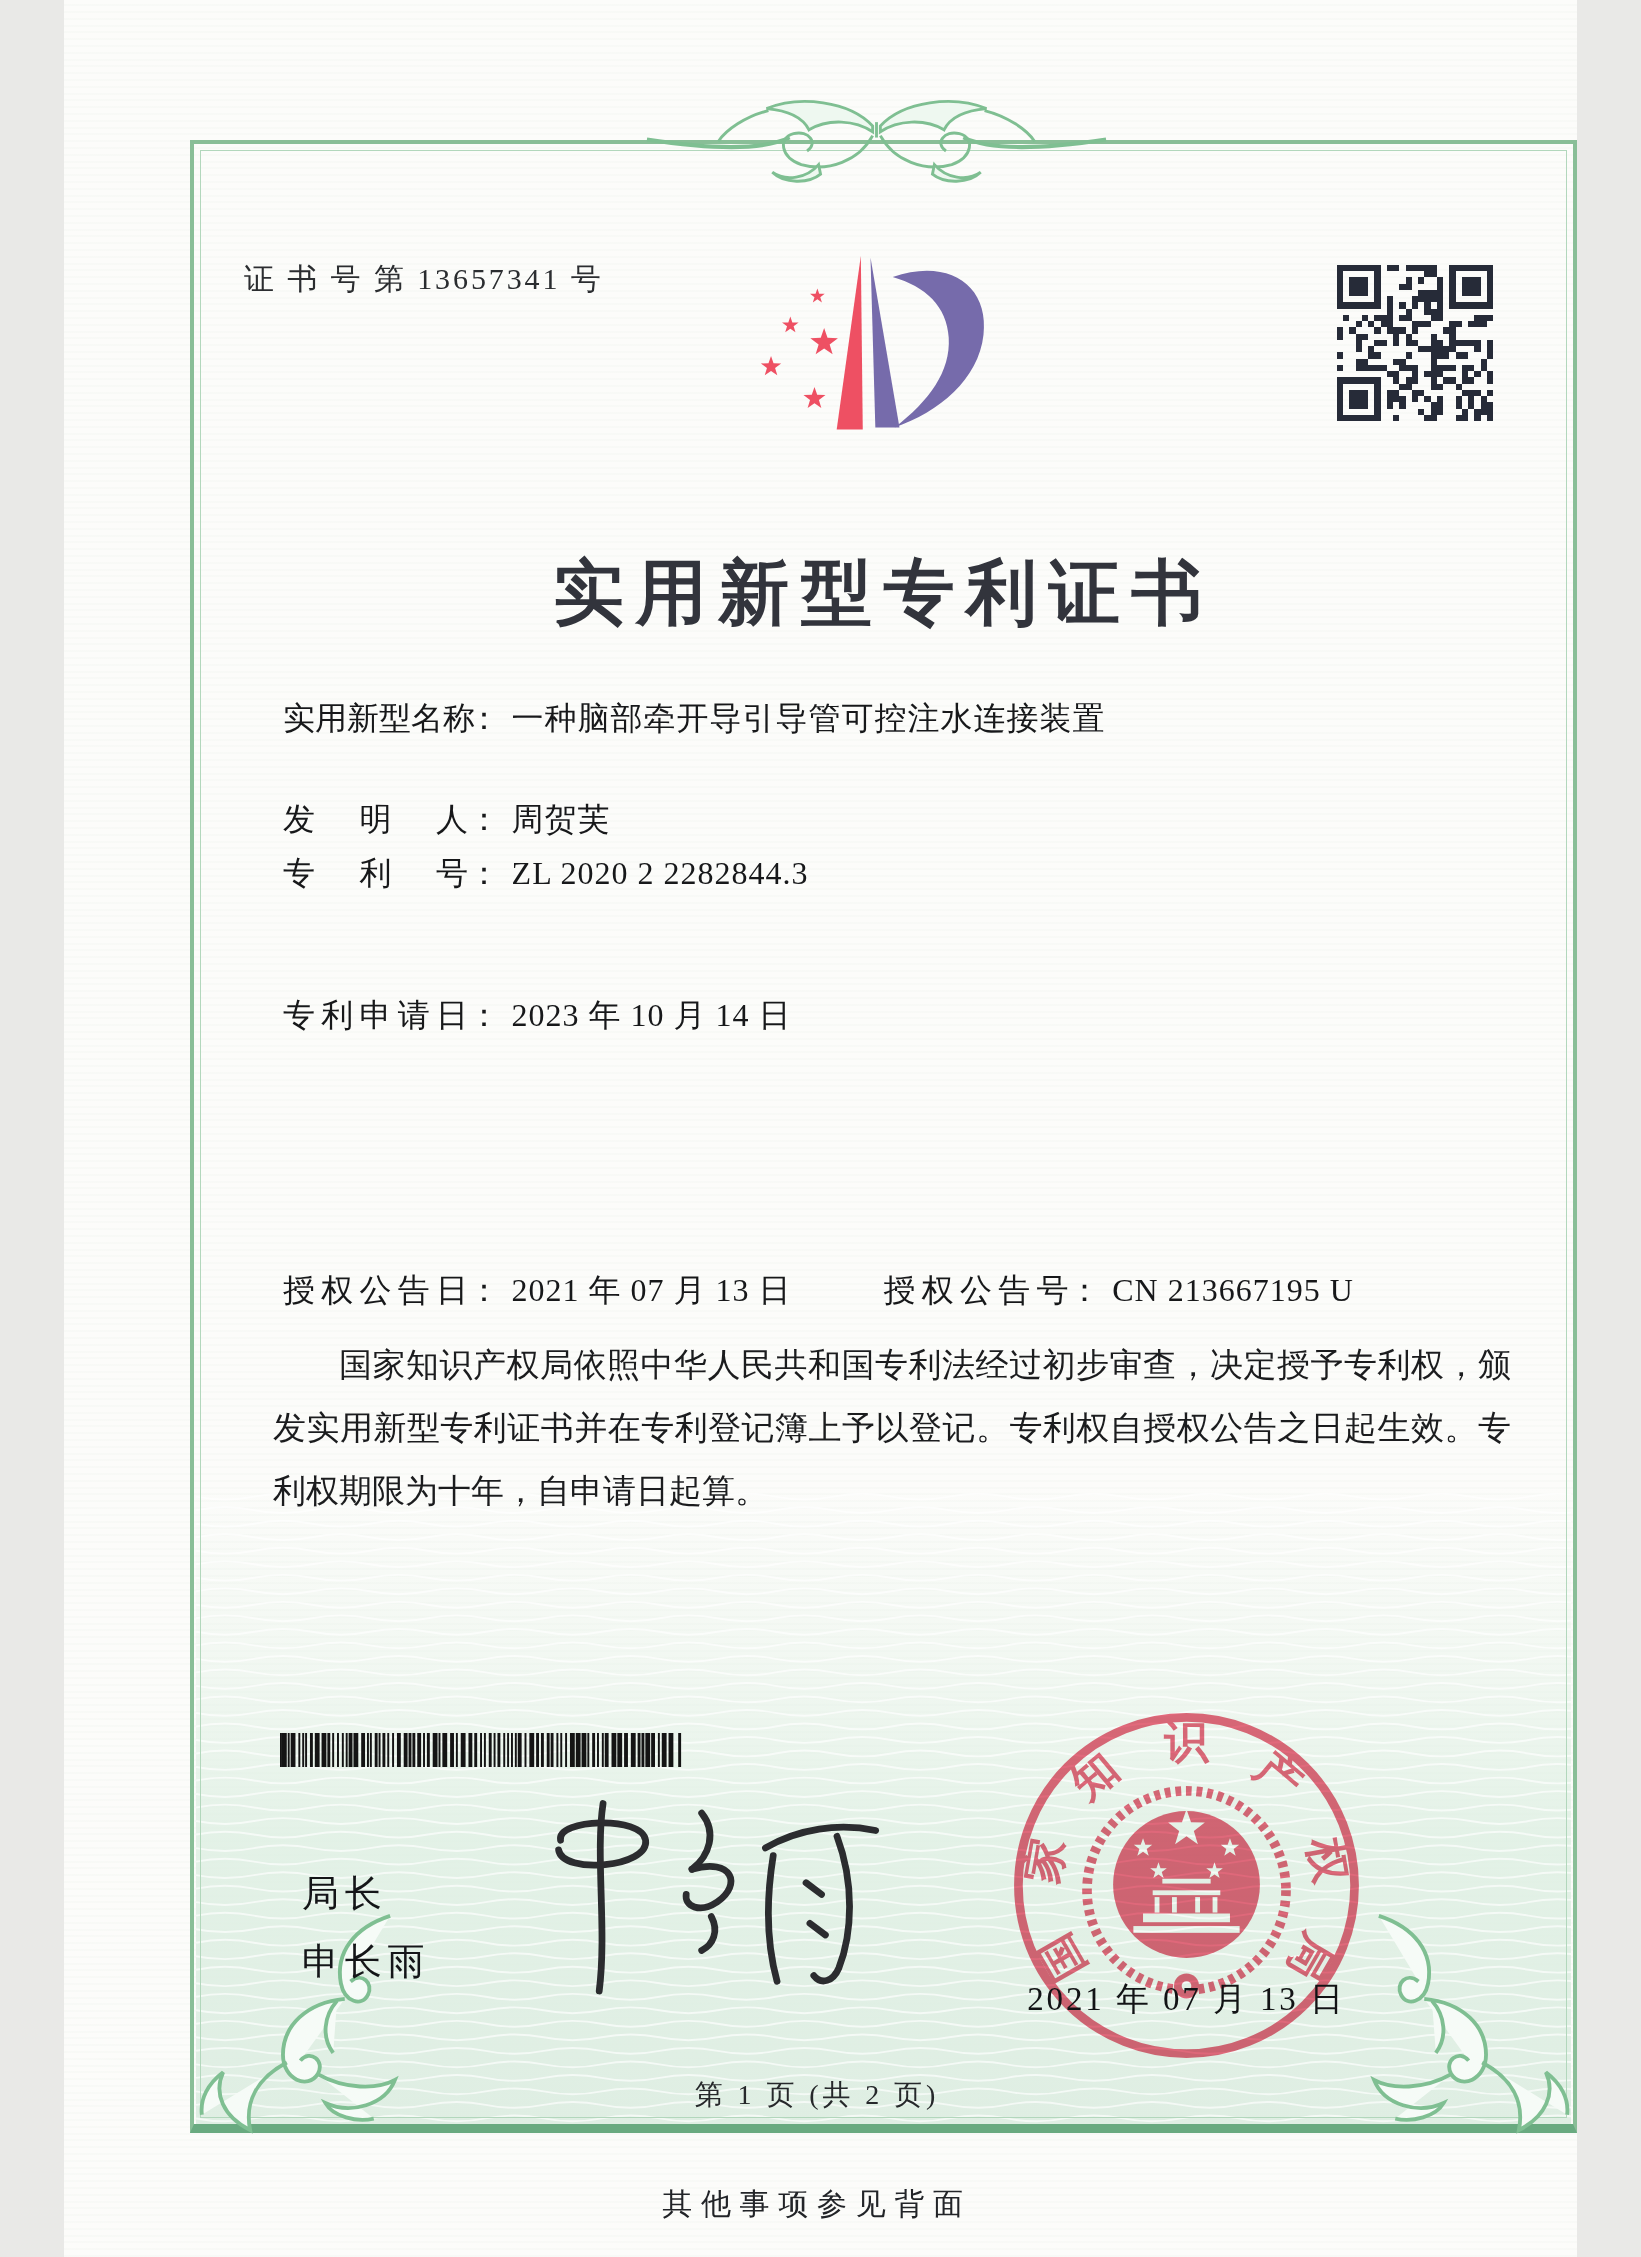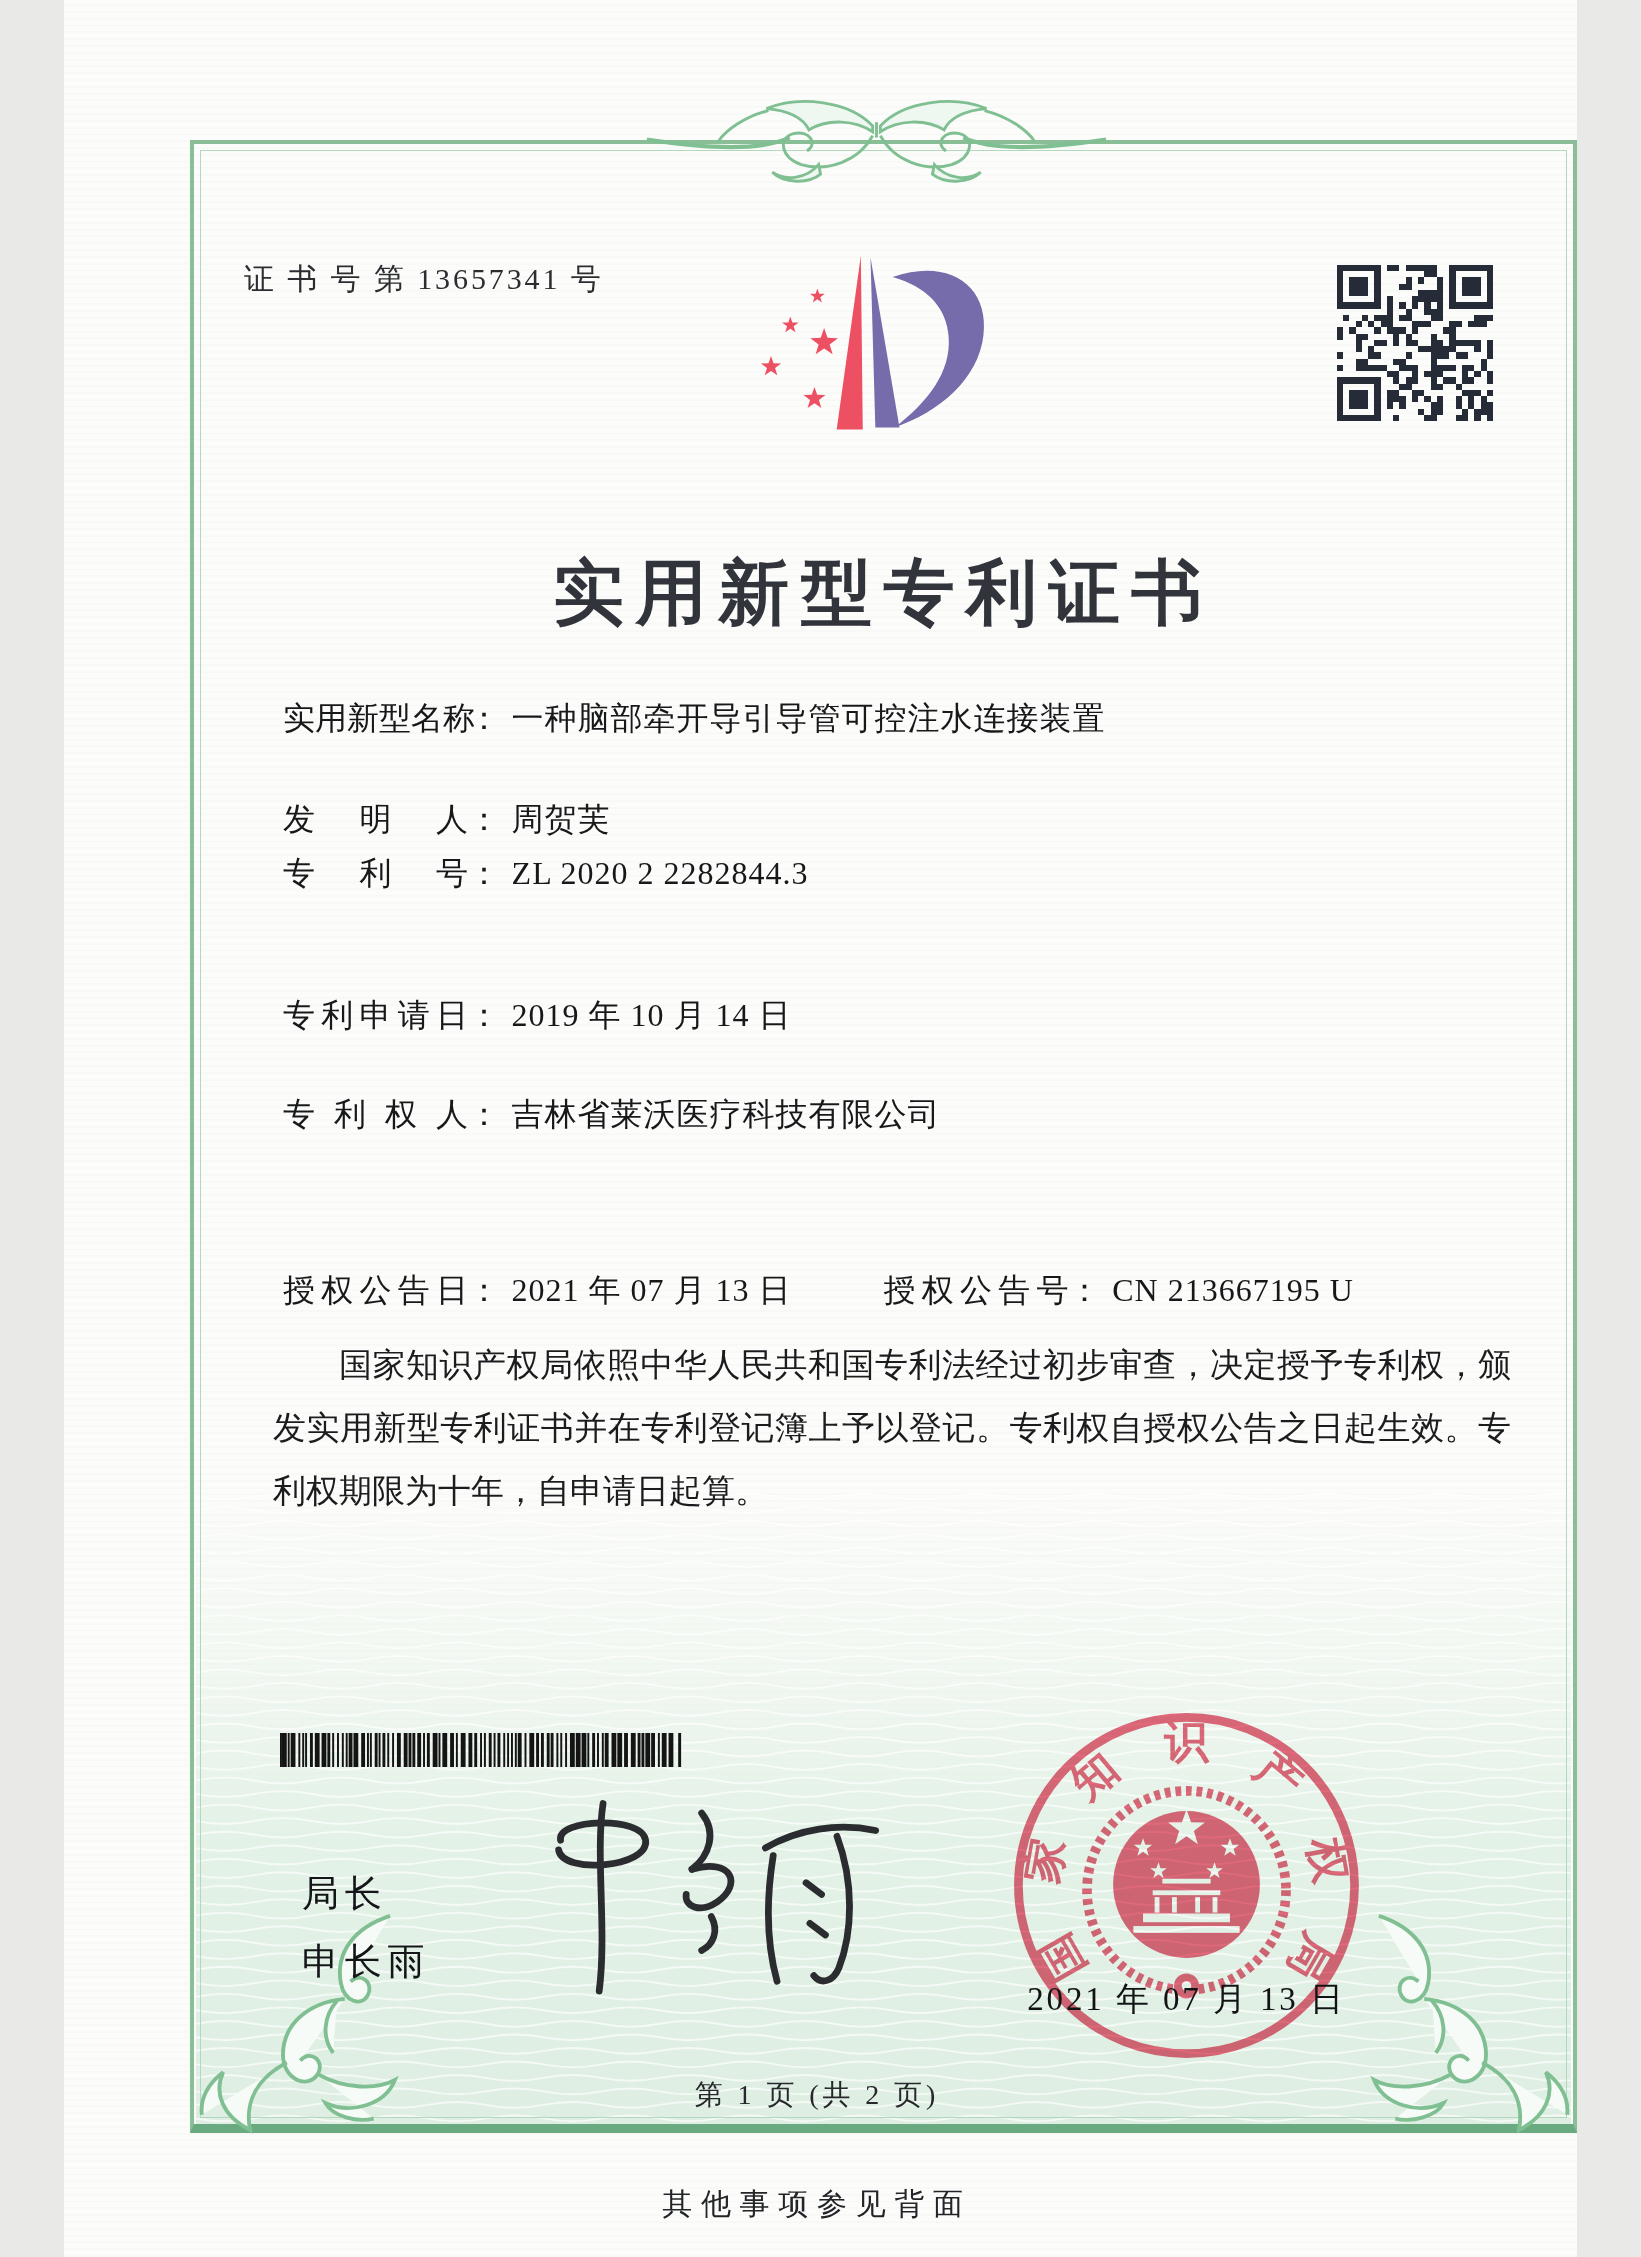--- a/index.html
+++ b/index.html
@@ -464,24 +464,21 @@
   <div class="frow" style="top:697px;">
     <span class="flabel">实用新型名称</span><span class="fcolon">：</span><span class="fvalue">一种脑部牵开导引导管可控注水连接装置</span>
   </div>
   <div class="frow" style="top:798px;">
     <span class="flabel">发明人</span><span class="fcolon">：</span><span class="fvalue">周贺芙</span>
   </div>
   <div class="frow" style="top:852px;">
     <span class="flabel">专利号</span><span class="fcolon">：</span><span class="fvalue">ZL 2020 2 2282844.3</span>
   </div>
   <div class="frow" style="top:994px;">
-    <span class="flabel">专利申请日</span><span class="fcolon">：</span><span class="fvalue">2019 年 10 月 14 日</span>
-  </div>
-  <div class="frow" style="top:1093px;">
-    <span class="flabel">专利权人</span><span class="fcolon">：</span><span class="fvalue">吉林省莱沃医疗科技有限公司</span>
+    <span class="flabel">专利申请日</span><span class="fcolon">：</span><span class="fvalue">2023 年 10 月 14 日</span>
   </div>
   <div class="frow" style="top:1269px;">
     <span class="flabel">授权公告日</span><span class="fcolon">：</span><span class="fvalue grant-val">2021 年 07 月 13 日</span><span class="flabel">授权公告号</span><span class="fcolon">：</span><span class="fvalue">CN 213667195 U</span>
   </div>
 
   <div class="paras">
     <p>国家知识产权局依照中华人民共和国专利法经过初步审查，决定授予专利权，颁发实用新型专利证书并在专利登记簿上予以登记。专利权自授权公告之日起生效。专利权期限为十年，自申请日起算。</p>
   </div>
 
   <svg class="barcode" viewBox="0 0 418 35" preserveAspectRatio="none">

